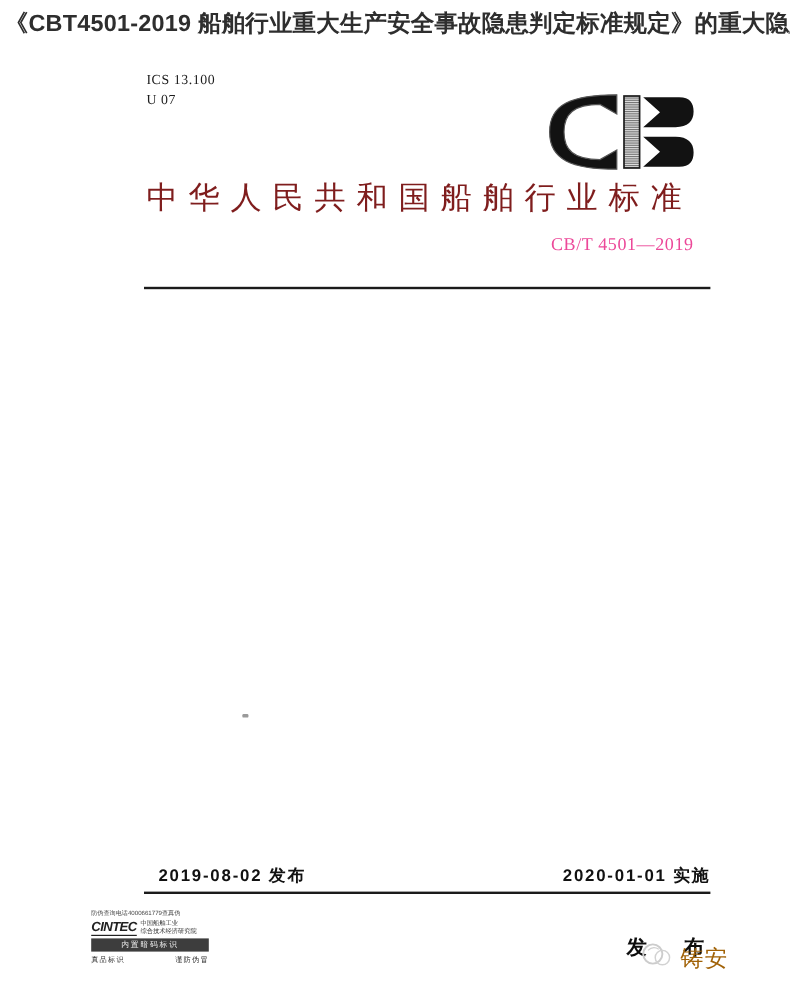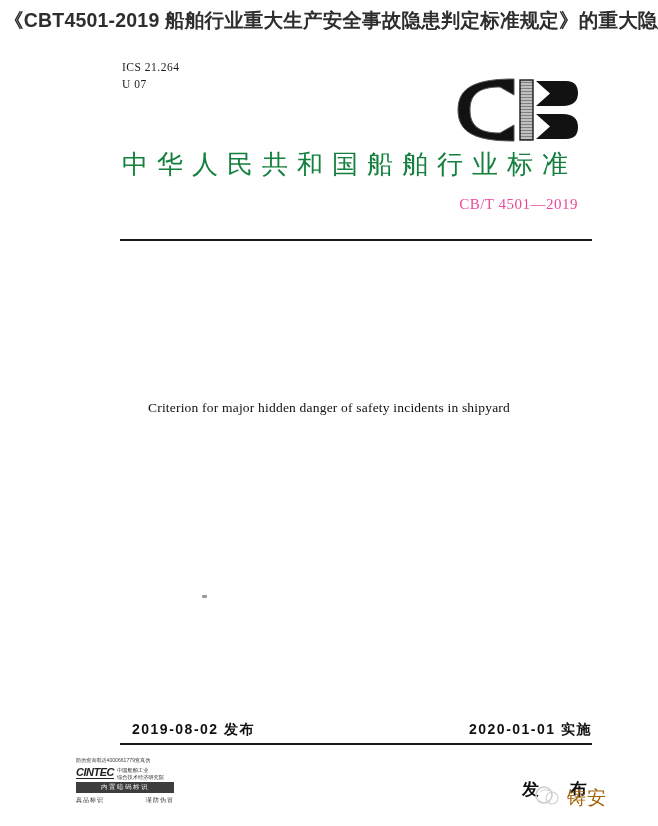--- a/index.html
+++ b/index.html
@@ -20,21 +20,21 @@
   .ics-block{position:absolute;top:59px;left:122px;font-family:"Liberation Serif","DejaVu Serif",serif;}
   .ics-line{font-size:11.5px;color:#1c1c1c;line-height:17px;letter-spacing:0.5px;}
 
   
   .cb-logo{position:absolute;top:76px;left:456px;width:124px;height:68px;}
 
   
   .std-type{
     position:absolute;top:147px;left:122px;white-space:nowrap;
     font-family:"Liberation Serif","DejaVu Serif",serif;
-    font-size:26px;font-weight:500;color:#15803d;letter-spacing:9px;
+    font-size:26px;font-weight:500;color:#7f1d1d;letter-spacing:9px;
   }
   
   .std-num{
     position:absolute;top:196px;right:80px;
     font-family:"Liberation Serif","DejaVu Serif",serif;
     font-size:15px;color:#ec4899;letter-spacing:0.5px;
   }
 
   .rule{position:absolute;left:120px;width:472px;height:2px;background:#1b1b1b;}
   .rule-top{top:239px;}
@@ -55,21 +55,21 @@
   .speck{position:absolute;top:595px;left:202px;width:5px;height:3px;background:#9a9a9a;border-radius:1px;}
 
   
   .date{position:absolute;top:721px;font-size:14px;font-weight:600;letter-spacing:1.5px;color:#111;white-space:nowrap;margin-left:10px;}
   .date-issue{left:122px;}
   .date-impl{right:66px;}
 
   
   .stamp{position:absolute;top:757px;left:76px;width:98px;height:60px;color:#333;}
   .stamp-l1{font-size:6px;transform:scale(0.85);transform-origin:left top;white-space:nowrap;color:#444;filter:blur(0.3px);}
-  .stamp-row{display:flex;align-items:flex-start;gap:3px;margin-top:1px;}
+  .stamp-row{display:flex;align-items:center;gap:3px;margin-top:1px;}
   .stamp-brand{font-size:11px;font-weight:900;font-style:italic;letter-spacing:-0.5px;color:#222;border-bottom:1.5px solid #222;line-height:11px;}
   .stamp-org{font-size:5.5px;line-height:6.5px;transform:scale(0.95);transform-origin:left center;white-space:nowrap;color:#333;filter:blur(0.2px);}
   .stamp-bar{margin-top:2px;background:#3d3d3d;color:#ededed;font-size:6.5px;text-align:center;letter-spacing:1.5px;padding:1px 2px;filter:blur(0.45px);white-space:nowrap;}
   .stamp-l4{margin-top:2.5px;display:flex;justify-content:space-between;font-size:6px;letter-spacing:1px;color:#2f2f2f;filter:blur(0.3px);white-space:nowrap;}
 
   
   .issuer{position:absolute;top:778px;left:170px;font-size:17px;font-weight:600;letter-spacing:5px;color:#0e0e0e;white-space:nowrap;}
   .publish{position:absolute;top:778px;left:478px;font-size:17px;font-weight:600;letter-spacing:13px;color:#0e0e0e;white-space:nowrap;margin-left:44px;}
 
   
@@ -77,21 +77,21 @@
   .wm-text{font-size:19px;color:#a16207;letter-spacing:1px;font-weight:500;filter:blur(0.3px);}
 </style>
 </head>
 <body>
 
 <div class="page">
 
   <div class="banner">《CBT4501-2019 船舶行业重大生产安全事故隐患判定标准规定》的重大隐患</div>
 
   <div class="ics-block">
-    <div class="ics-line">ICS 21.264</div>
+    <div class="ics-line">ICS 13.100</div>
     <div class="ics-line">U 07</div>
   </div>
 
   <div class="cb-logo">
     <svg width="124" height="68" viewBox="0 0 124 68" xmlns="http://www.w3.org/2000/svg">
       <defs>
         <pattern id="hatch" patternUnits="userSpaceOnUse" width="3" height="3">
           <rect width="3" height="3" fill="#fdfdfd"></rect>
           <path d="M0 0.5 H3 M0 2 H3" stroke="#4a4a4a" stroke-width="0.7"></path>
         </pattern>
@@ -106,21 +106,20 @@
       <path d="M80 38 L107 38 C117 38 122 43 122 51 C122 58 119 63 110 63 L80 63 L94 50.5 Z" fill="#121212"></path>
     </svg>
   </div>
 
   <div class="std-type">中华人民共和国船舶行业标准</div>
 
   <div class="std-num">CB/T 4501—2019</div>
 
   <div class="rule rule-top"></div>
 
-  <div class="title-en">Criterion for major hidden danger of safety incidents in shipyard</div>
 
   <div class="speck"></div>
 
   <div class="date date-issue">2019-08-02 发布</div>
   <div class="date date-impl">2020-01-01 实施</div>
 
   <div class="rule rule-bottom"></div>
 
   <div class="stamp">
     <div class="stamp-l1">防伪查询电话4000661779查真伪</div>

